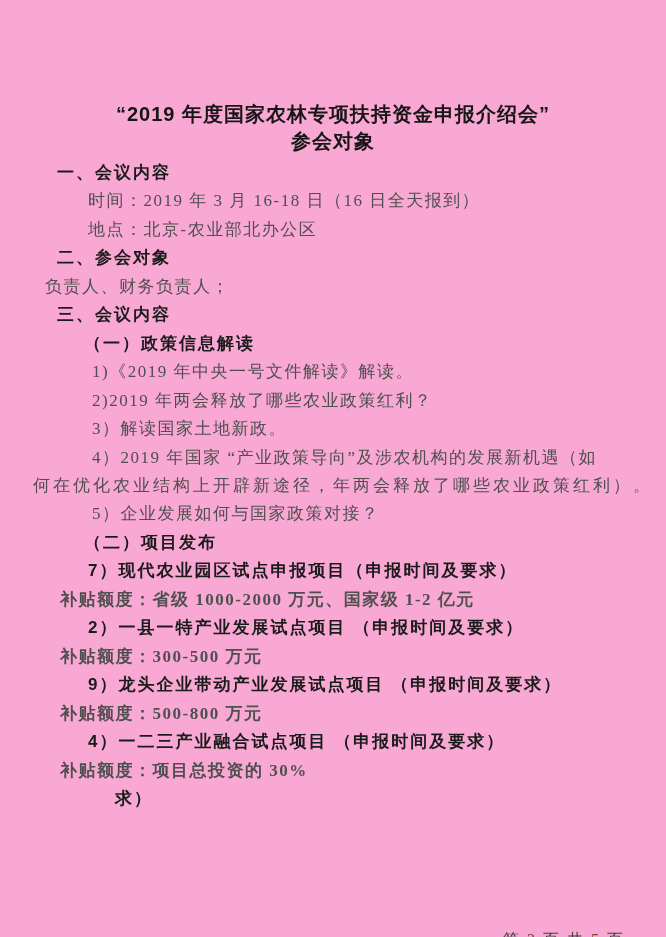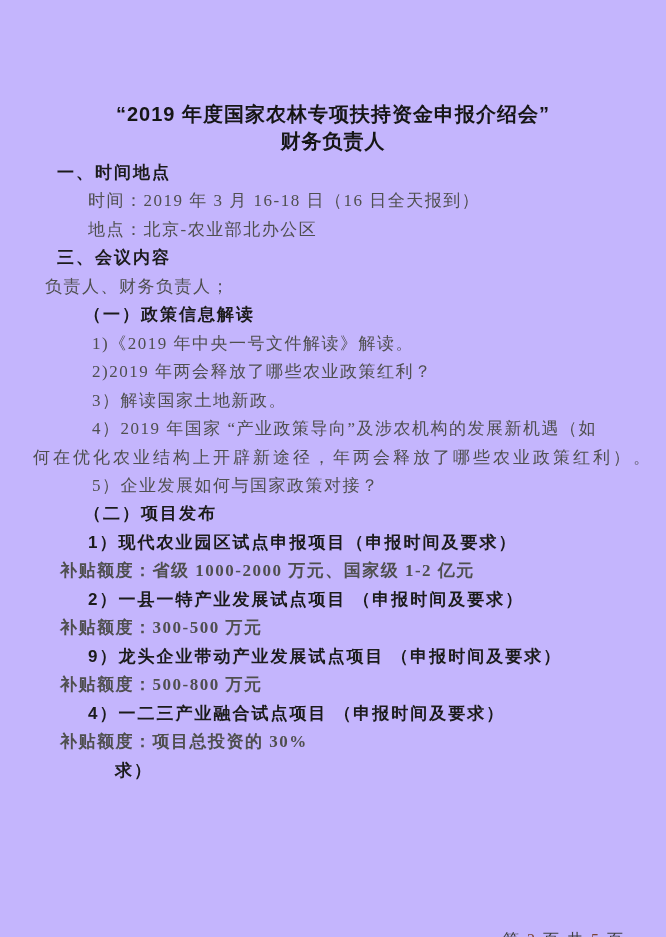--- a/index.html
+++ b/index.html
@@ -1,19 +1,19 @@
 <!DOCTYPE html>
 <html><head>
 <meta charset="utf-8">
 <style>
   html,body{margin:0;padding:0;background:#ffffff;}
   .page{
     position:relative;
     width:666px;height:937px;
-    background:#c4b5fd;
+    background:#f9a8d4;
     overflow:hidden;
     font-family:"Liberation Serif", serif;
   }
   .title-block{
     margin-top:101px;
     text-align:center;
   }
   .title-line{
     font-family:"Liberation Sans", sans-serif;
     font-weight:700;
@@ -60,44 +60,45 @@
   }
   .footer .num{ color:#7d4634; }
 </style>
 </head>
 <body>
 
 <div class="page">
 
   <div class="title-block">
     <div class="title-line">“2019 年度国家农林专项扶持资金申报介绍会”</div>
-    <div class="title-line">财务负责人</div>
+    <div class="title-line">参会对象</div>
   </div>
 
   <div class="body-block">
 
-    <div class="line bold ind-heading">一、时间地点</div>
+    <div class="line bold ind-heading">一、会议内容</div>
     <div class="line ind-first">时间：2019 年 3 月 16-18 日（16 日全天报到）</div>
     <div class="line ind-first">地点：北京-农业部北办公区</div>
 
+    <div class="line bold ind-heading">二、参会对象</div>
+    <div class="line ind-cont2">负责人、财务负责人；</div>
+
     <div class="line bold ind-heading">三、会议内容</div>
-
-    <div class="line ind-cont2">负责人、财务负责人；</div>
 
     <div class="line bold ind-sub">（一）政策信息解读</div>
     <div class="line ind-item">1)《2019 年中央一号文件解读》解读。</div>
     <div class="line ind-item">2)2019 年两会释放了哪些农业政策红利？</div>
     <div class="line ind-item">3）解读国家土地新政。</div>
     <div class="line ind-item">4）2019 年国家 “产业政策导向”及涉农机构的发展新机遇（如</div>
     <div class="line ind-cont0 l-wide">何在优化农业结构上开辟新途径，年两会释放了哪些农业政策红利）。</div>
     <div class="line ind-item">5）企业发展如何与国家政策对接？</div>
 
     <div class="line bold ind-sub">（二）项目发布</div>
 
-    <div class="line bold ind-first">1）现代农业园区试点申报项目（申报时间及要求）</div>
+    <div class="line bold ind-first">7）现代农业园区试点申报项目（申报时间及要求）</div>
     <div class="line ind-subsidy">补贴额度：省级 1000-2000 万元、国家级 1-2 亿元</div>
 
     <div class="line bold ind-first">2）一县一特产业发展试点项目 （申报时间及要求）</div>
     <div class="line ind-subsidy">补贴额度：300-500 万元</div>
 
     <div class="line bold ind-first">9）龙头企业带动产业发展试点项目 （申报时间及要求）</div>
     <div class="line ind-subsidy">补贴额度：500-800 万元</div>
 
     <div class="line bold ind-first">4）一二三产业融合试点项目 （申报时间及要求）</div>
     <div class="line ind-subsidy">补贴额度：项目总投资的 30%</div>

